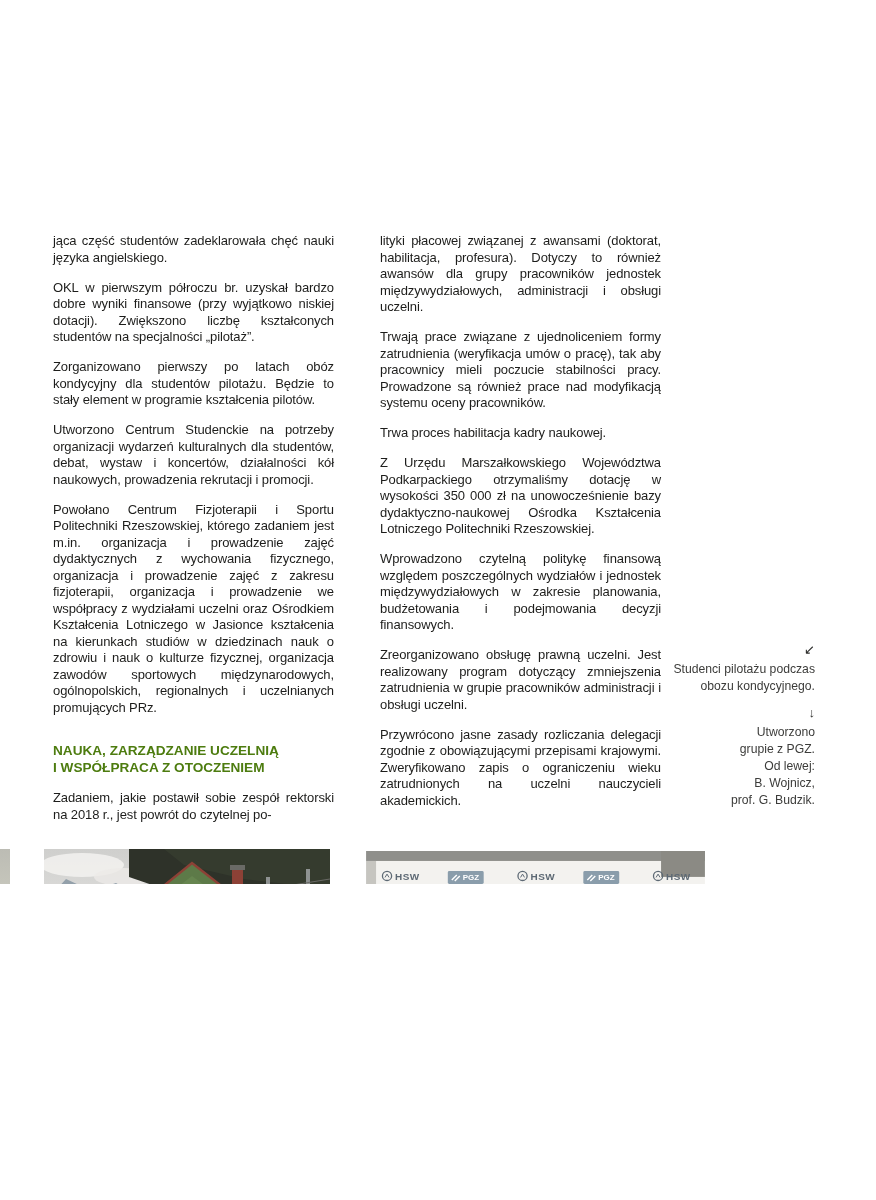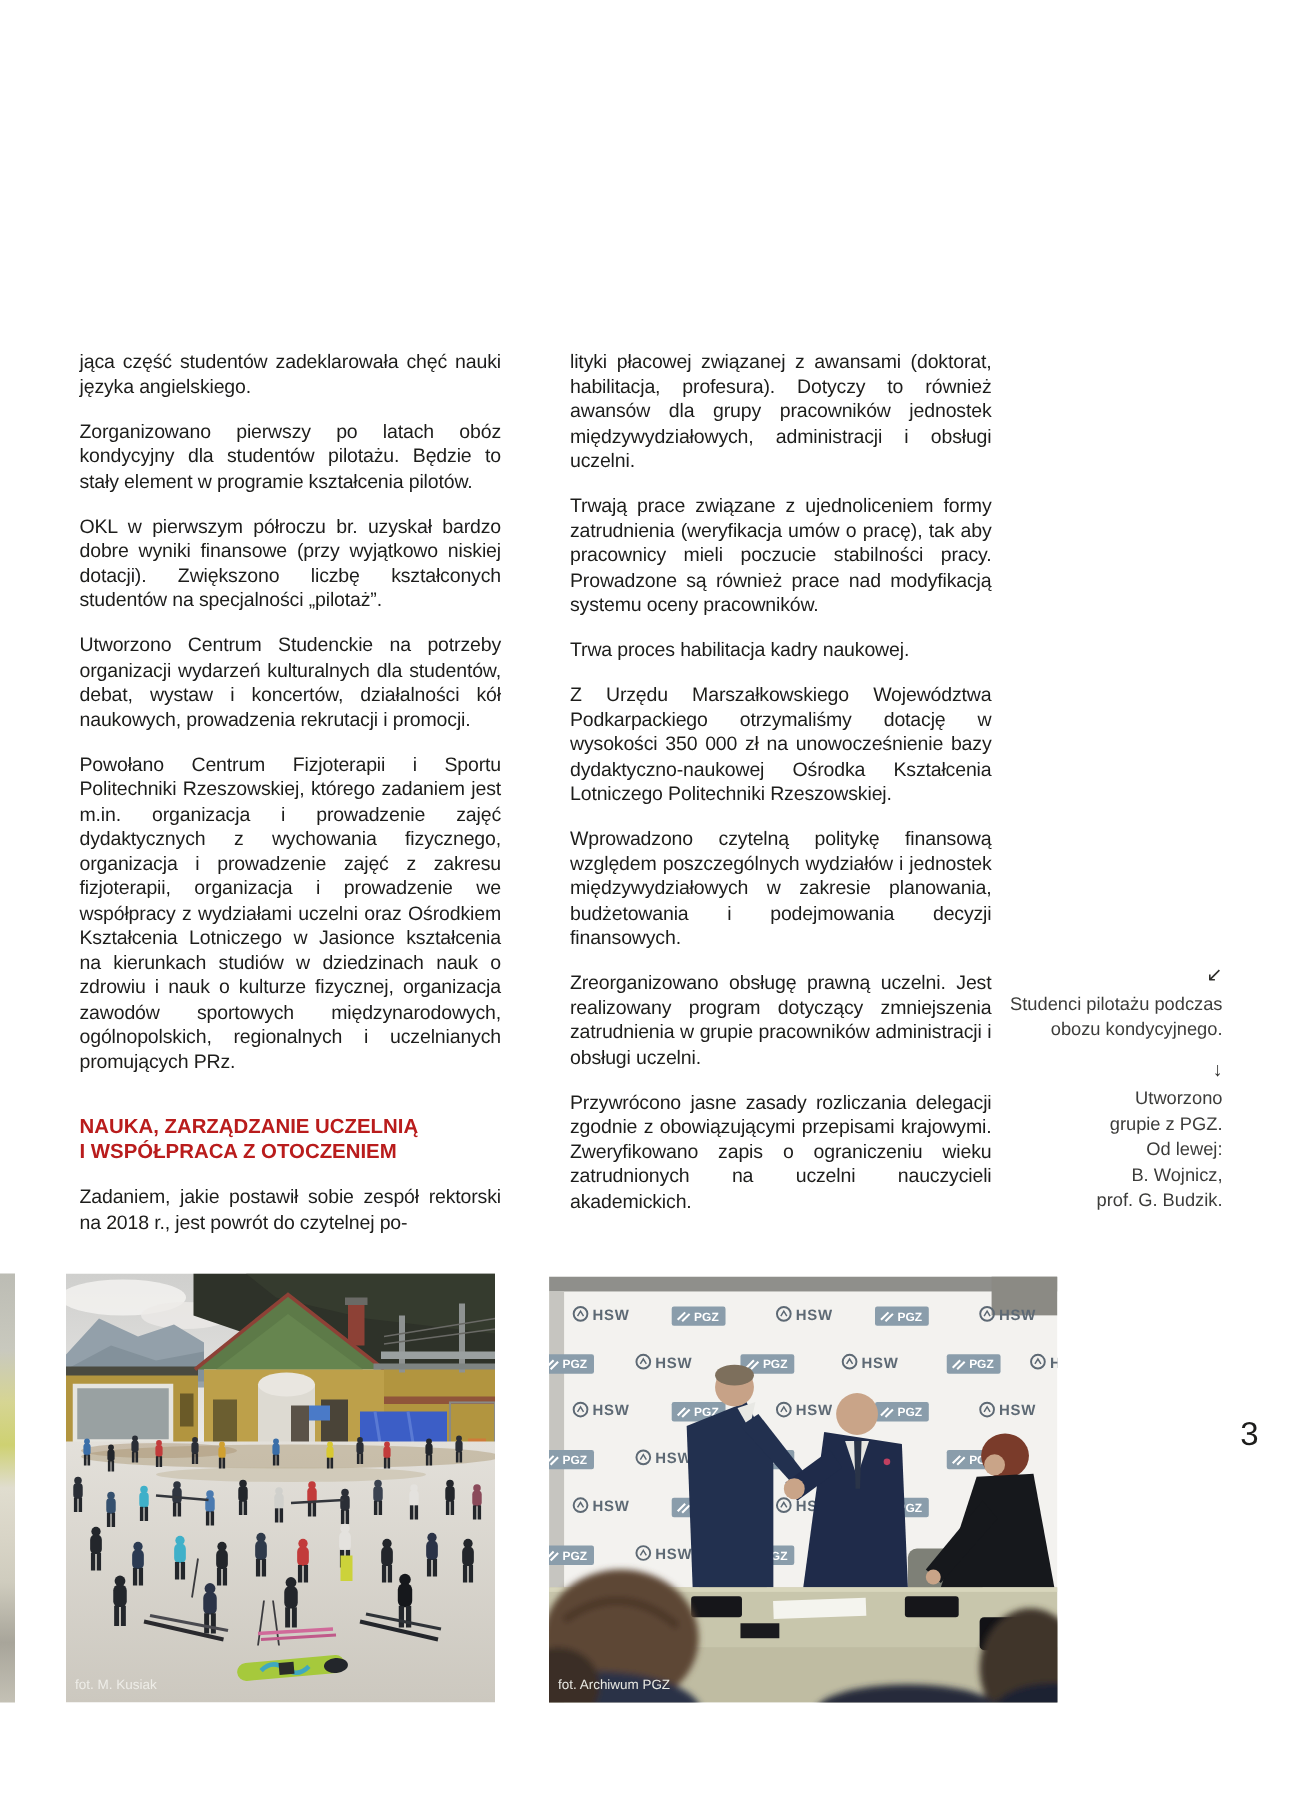--- a/index.html
+++ b/index.html
@@ -1,30 +1,30 @@
 <!DOCTYPE html>
 <html><head>
 <meta charset="utf-8">
 <style>
   html,body { margin:0; padding:0; background:#ffffff; }
   .page {
-    position:relative; width:876px; height:1200px; background:#ffffff;
+    position:relative; width:876px; height:884px; background:#ffffff;
     font-family:"Liberation Sans", sans-serif; overflow:hidden;
   }
   .col {
     position:absolute; top:233px; width:281px;
     font-size:13px; line-height:16.5px; letter-spacing:-0.1px;
     text-align:justify; color:#1d1d1b;
   }
   .col-left  { left:53px; }
   .col-right { left:380px; }
   .col p { margin:0 0 13.5px 0; }
   .section-heading {
     font-size:13.6px; line-height:17px; font-weight:bold;
-    margin:26px 0 14px 0; color:#b91c1c; text-align:left; letter-spacing:0;
+    margin:26px 0 14px 0; color:#4d7c0f; text-align:left; letter-spacing:0;
   }
   .caption {
     position:absolute; width:190px; text-align:right;
     font-size:12.2px; line-height:17px; color:#3c3c3a;
   }
   .caption .arrow { font-size:13px; line-height:15px; margin-bottom:4px; color:#2e2e2c; }
   #caption-1 { right:61px; top:642px; }
   #caption-2 { right:61px; top:705px; }
   .page-number {
     position:absolute; left:816px; top:943px; width:34px; text-align:center;
@@ -40,22 +40,22 @@
   #photo-right { left:366px; top:851px; width:339px; height:284px; }
   svg text { font-family:"Liberation Sans", sans-serif; }
 </style>
 </head>
 <body>
 
 <div class="page">
 
   <div class="col col-left">
     <p>jąca część studentów zadeklarowała chęć nauki języka angielskiego.</p>
+    <p>OKL w pierwszym półroczu br. uzyskał bardzo dobre wyniki finansowe (przy wyjątkowo niskiej dotacji). Zwiększono liczbę kształconych studentów na specjalności „pilotaż”.</p>
     <p>Zorganizowano pierwszy po latach obóz kondycyjny dla studentów pilotażu. Będzie to stały element w programie kształcenia pilotów.</p>
-    <p>OKL w pierwszym półroczu br. uzyskał bardzo dobre wyniki finansowe (przy wyjątkowo niskiej dotacji). Zwiększono liczbę kształconych studentów na specjalności „pilotaż”.</p>
     <p>Utworzono Centrum Studenckie na potrzeby organizacji wydarzeń kulturalnych dla studentów, debat, wystaw i koncertów, działalności kół naukowych, prowadzenia rekrutacji i promocji.</p>
     <p>Powołano Centrum Fizjoterapii i Sportu Politechniki Rzeszowskiej, którego zadaniem jest m.in. organizacja i prowadzenie zajęć dydaktycznych z wychowania fizycznego, organizacja i prowadzenie zajęć z zakresu fizjoterapii, organizacja i prowadzenie we współpracy z wydziałami uczelni oraz Ośrodkiem Kształcenia Lotniczego w Jasionce kształcenia na kierunkach studiów w dziedzinach nauk o zdrowiu i nauk o kulturze fizycznej, organizacja zawodów sportowych międzynarodowych, ogólnopolskich, regionalnych i uczelnianych promujących PRz.</p>
     <div class="section-heading">
       <div>NAUKA, ZARZĄDZANIE UCZELNIĄ</div>
       <div>I WSPÓŁPRACA Z OTOCZENIEM</div>
     </div>
     <p>Zadaniem, jakie postawił sobie zespół rektorski na 2018 r., jest powrót do czytelnej po-</p>
   </div>
 
   <div class="col col-right">

